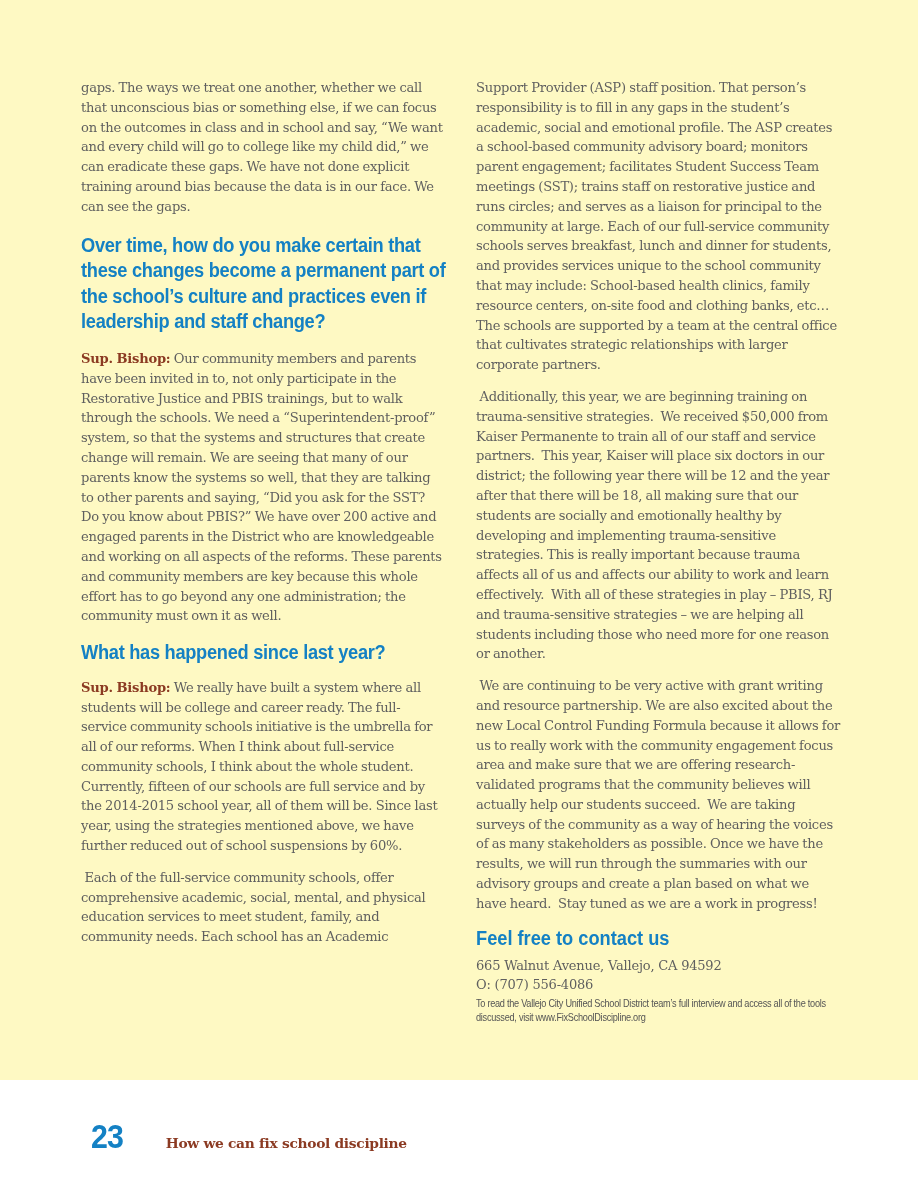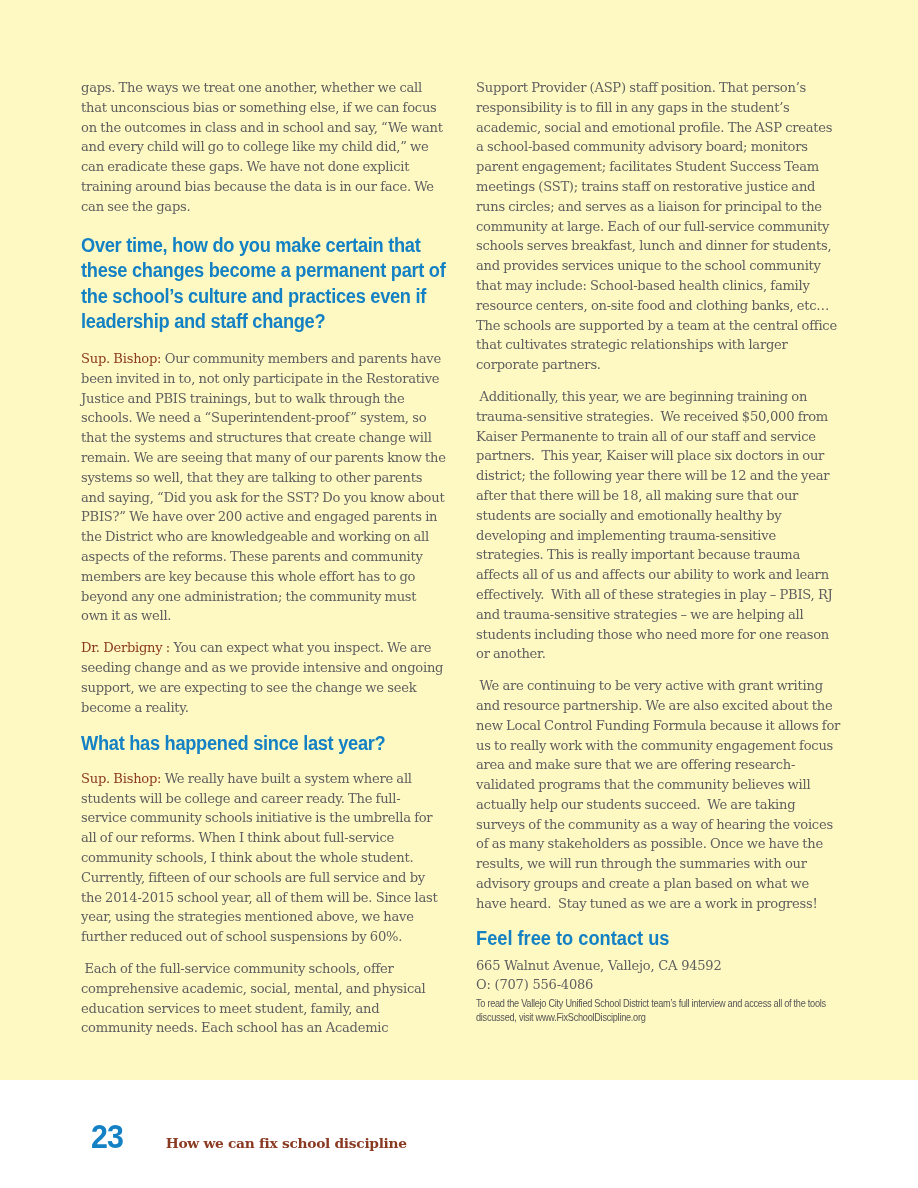--- a/index.html
+++ b/index.html
@@ -12,21 +12,21 @@
     margin: 0 0 12px 0;
     font-family: "DejaVu Serif", "Liberation Serif", serif;
     font-size: 13.1px;
     line-height: 19.8px;
     color: #5f5f5f;
     letter-spacing: -0.25px;
     word-spacing: -0.5px;
   }
   .speaker {
     font-family: "DejaVu Serif", serif;
-    font-weight: normal;
+    font-weight: bold;
     color: #8b3a22;
   }
   h2.q {
     margin: 16px 0 14px 0;
     font-family: "Liberation Sans", sans-serif;
     font-weight: bold;
     font-size: 19.4px;
     line-height: 25.6px;
     color: #1481c4;
     letter-spacing: -0.3px;
@@ -87,21 +87,20 @@
 
 <div class="page">
 
   <div class="col col-left">
     <p class="body">gaps.   The ways we treat one another, whether we call that unconscious bias or something else, if we can focus on the outcomes in class and in school and say, “We want and every child will go to college like my child did,” we can eradicate these gaps. We have not done explicit training around bias because the data is in our face.  We can see the gaps.</p>
 
     <h2 class="q">Over time, how do you make certain that these changes become a permanent part of the school’s culture and practices even if leadership and staff change?</h2>
 
     <p class="body"><span class="speaker">Sup. Bishop:</span><span> Our community members and parents have been invited in to, not only participate in the Restorative Justice and PBIS trainings, but to walk through the schools.  We need a “Superintendent-proof” system, so that the systems and structures that create change will remain.   We are seeing that many of our parents know the systems so well, that they are talking to other parents and saying, “Did you ask for the SST? Do you know about PBIS?”  We have over 200 active and engaged parents in the District who are knowledgeable and working on all aspects of the reforms.  These parents and community members are key because this whole effort has to go beyond any one administration; the community must own it as well.</span></p>
 
-    <p class="body"><span class="speaker">Dr. Derbigny :</span><span> You can expect what you inspect. We are seeding change and as we provide intensive and ongoing support, we are expecting to see the change we seek become a reality.</span></p>
 
     <h2 class="q small-gap">What has happened since last year?</h2>
 
     <p class="body"><span class="speaker">Sup. Bishop:</span><span> We really have built a system where all students will be college and career ready. The full-service community schools initiative is the umbrella for all of our reforms.  When I think about full-service community schools, I think about the whole student. Currently, fifteen of our schools are full service and by the 2014-2015 school year, all of them will be. Since last year, using the strategies mentioned above, we have further reduced out of school suspensions by 60%.</span></p>
 
     <p class="body" style="white-space: pre-wrap;"> Each of the full-service community schools, offer comprehensive academic, social, mental, and physical education services to meet student, family, and community needs. Each school has an Academic</p>
   </div>
 
   <div class="col col-right">
     <p class="body">Support Provider (ASP) staff position.  That person’s responsibility is to fill in any gaps in the student’s academic, social and emotional profile.  The ASP creates a school-based community advisory board; monitors parent engagement; facilitates Student Success Team meetings (SST); trains staff on restorative justice and runs circles; and serves as a liaison for principal to the community at large. Each of our full-service community schools serves breakfast, lunch and dinner for students, and provides services unique to the school community that may include:  School-based health clinics, family resource centers, on-site food and clothing banks, etc… The schools are supported by a team at the central office that cultivates strategic relationships with larger corporate partners.</p>

